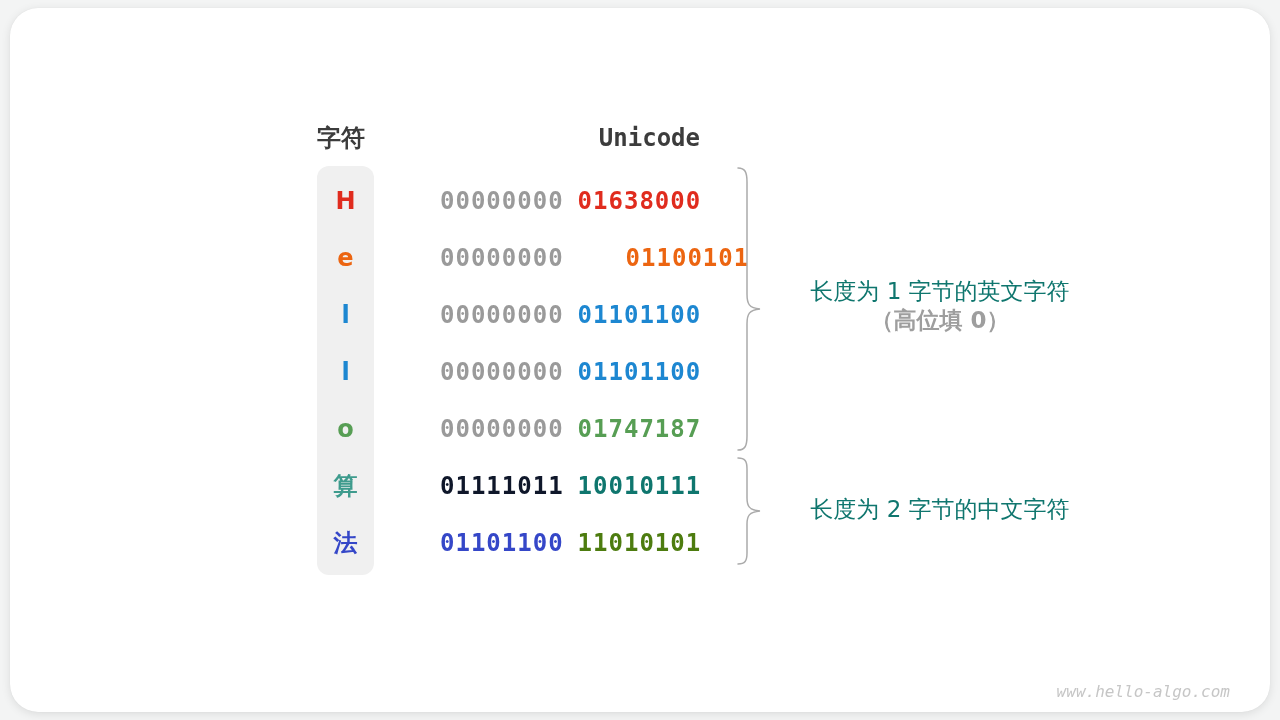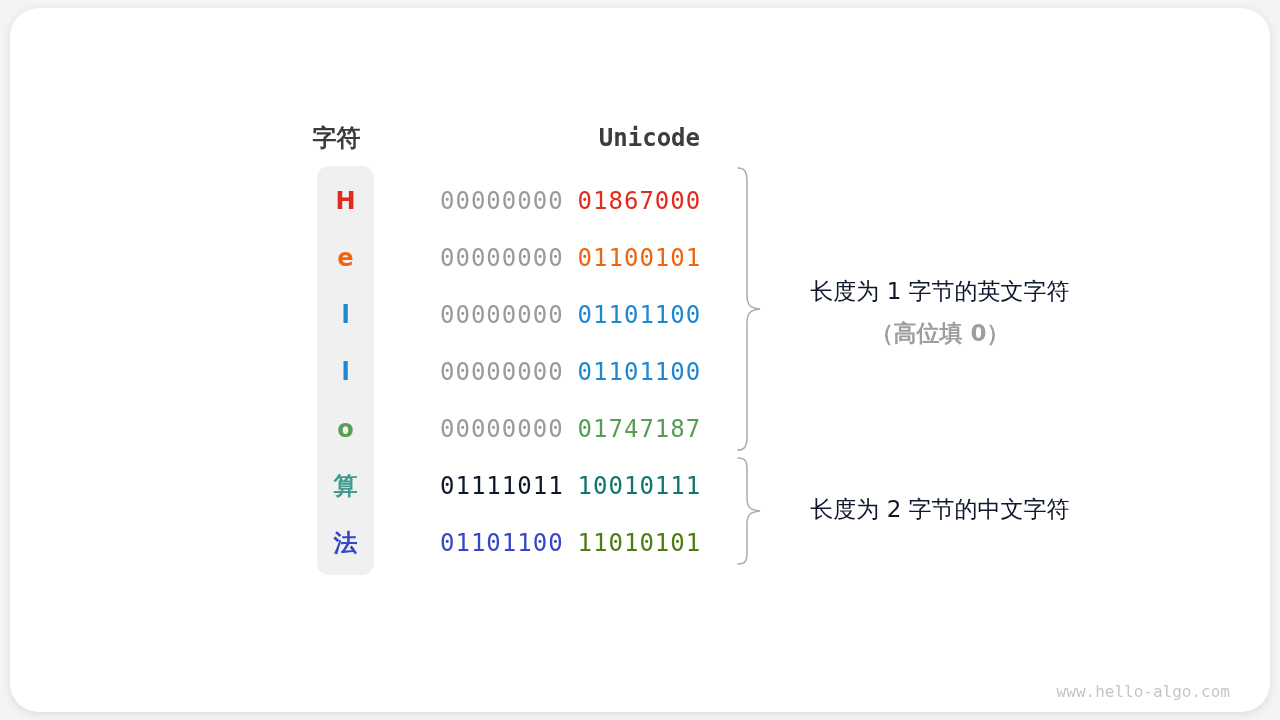--- a/index.html
+++ b/index.html
@@ -19,21 +19,21 @@
     box-shadow: 0 2px 10px rgba(0,0,0,0.10), 0 0 1px rgba(0,0,0,0.08);
   }
   .hdr {
     position: absolute;
     top: 116px;
     font-size: 24px;
     font-weight: bold;
     color: #3c3c3c;
     line-height: 28px;
   }
-  .hdr-char { left: 298px; width: 57px; text-align: center; }
+  .hdr-char { left: 307px; width: 57px; text-align: left; }
   .hdr-unicode {
     left: 430px; width: 260px; text-align: right;
     font-family: "DejaVu Sans Mono", "Liberation Mono", monospace;
   }
   .char-col-bg {
     position: absolute;
     left: 307px; top: 158px;
     width: 57px; height: 409px;
     background: #f0f0f0;
     border-radius: 12px;
@@ -53,48 +53,49 @@
     align-items: center;
   }
   .char-cell {
     justify-content: center;
     font-size: 24px;
     font-weight: bold;
   }
   .bin-cell {
     font-family: "DejaVu Sans Mono", "Liberation Mono", monospace;
     font-size: 24px;
-    font-weight: normal;
+    font-weight: bold;
     letter-spacing: 1px;
     gap: 14px;
   }
   .brace {
     position: absolute;
     left: 724px;
   }
   .brace-1 { top: 158px; }
   .brace-2 { top: 448px; }
   .annotation {
     position: absolute;
     left: 750px;
     width: 360px;
     text-align: center;
     font-size: 23px;
     line-height: 1.0;
   }
   .annotation-1 { top: 272px; }
   .annotation-2 { top: 490px; }
-  .ann-main { color: #0f172a; font-weight: 500; }
-  .ann-sub  { color: #9e9e9e; font-weight: bold; margin-top: 19px; }
+  .ann-main { color: #0f766e; font-weight: 500; }
+  .ann-sub  { color: #9e9e9e; font-weight: bold; margin-top: 6px; }
   .watermark {
     position: absolute;
     right: 40px; top: 674px;
     font-family: "DejaVu Sans Mono", "Liberation Mono", monospace;
     font-size: 16px;
     color: #c6c6c6;
+    font-style: italic;
   }
 </style>
 </head>
 <body>
 
 <div class="card">
 
   <div class="hdr hdr-char">字符</div>
 
   <div class="hdr hdr-unicode">Unicode</div>
@@ -107,25 +108,25 @@
       <div class="cell char-cell" style="color: rgb(29, 135, 209);">l</div>
       <div class="cell char-cell" style="color: rgb(29, 135, 209);">l</div>
       <div class="cell char-cell" style="color: rgb(87, 158, 84);">o</div>
       <div class="cell char-cell" style="color: rgb(62, 155, 141);">算</div>
       <div class="cell char-cell" style="color: rgb(53, 71, 200);">法</div>
     </div>
 
   <div class="bin-col">
       <div class="cell bin-cell">
         <span style="color: rgb(154, 154, 154);">00000000</span>
-        <span style="color: rgb(224, 44, 30);">01867000</span>
+        <span style="color: rgb(224, 44, 30);">01638000</span>
       </div>
       <div class="cell bin-cell">
         <span style="color: rgb(154, 154, 154);">00000000</span>
-        <span style="color: rgb(236, 101, 17);">01100101</span>
+        <span style="color: rgb(236, 101, 17); margin-left: 48px;">01100101</span>
       </div>
       <div class="cell bin-cell">
         <span style="color: rgb(154, 154, 154);">00000000</span>
         <span style="color: rgb(29, 135, 209);">01101100</span>
       </div>
       <div class="cell bin-cell">
         <span style="color: rgb(154, 154, 154);">00000000</span>
         <span style="color: rgb(29, 135, 209);">01101100</span>
       </div>
       <div class="cell bin-cell">

